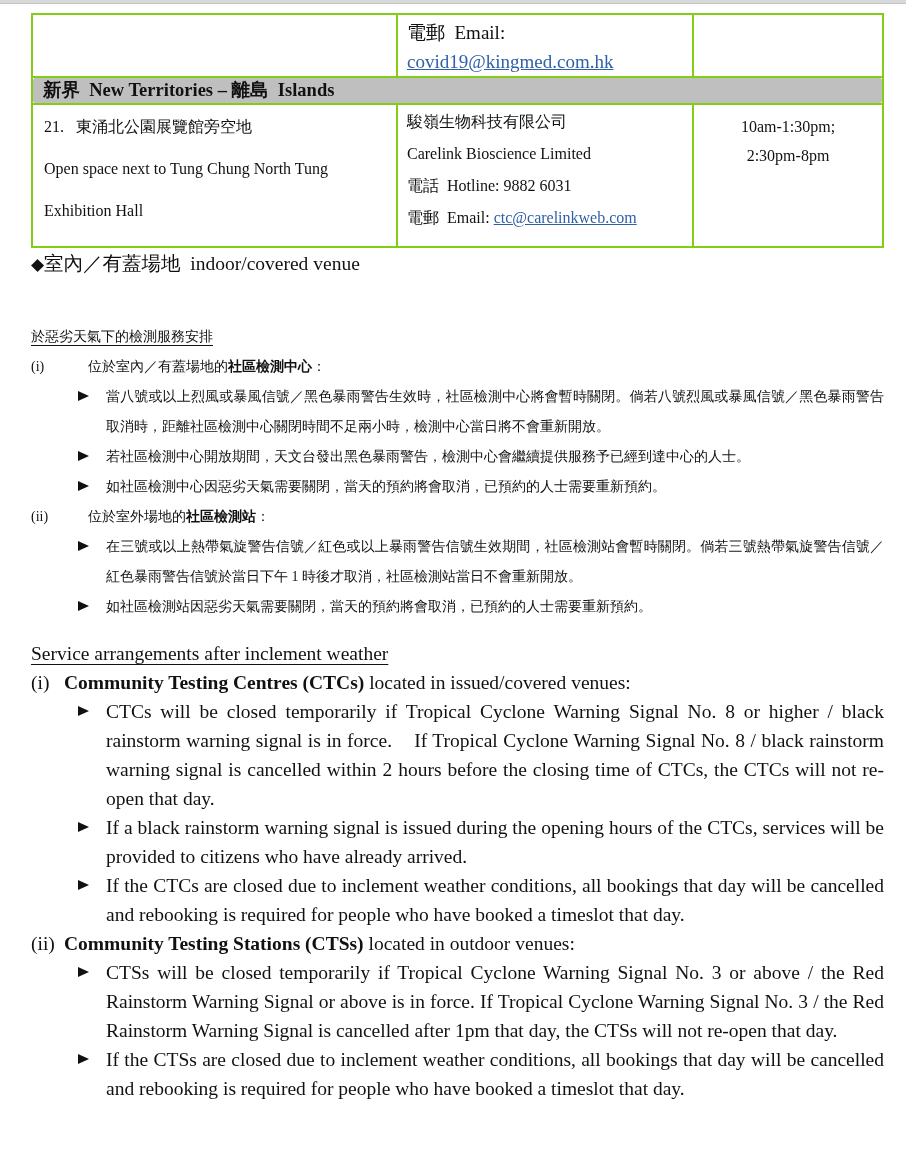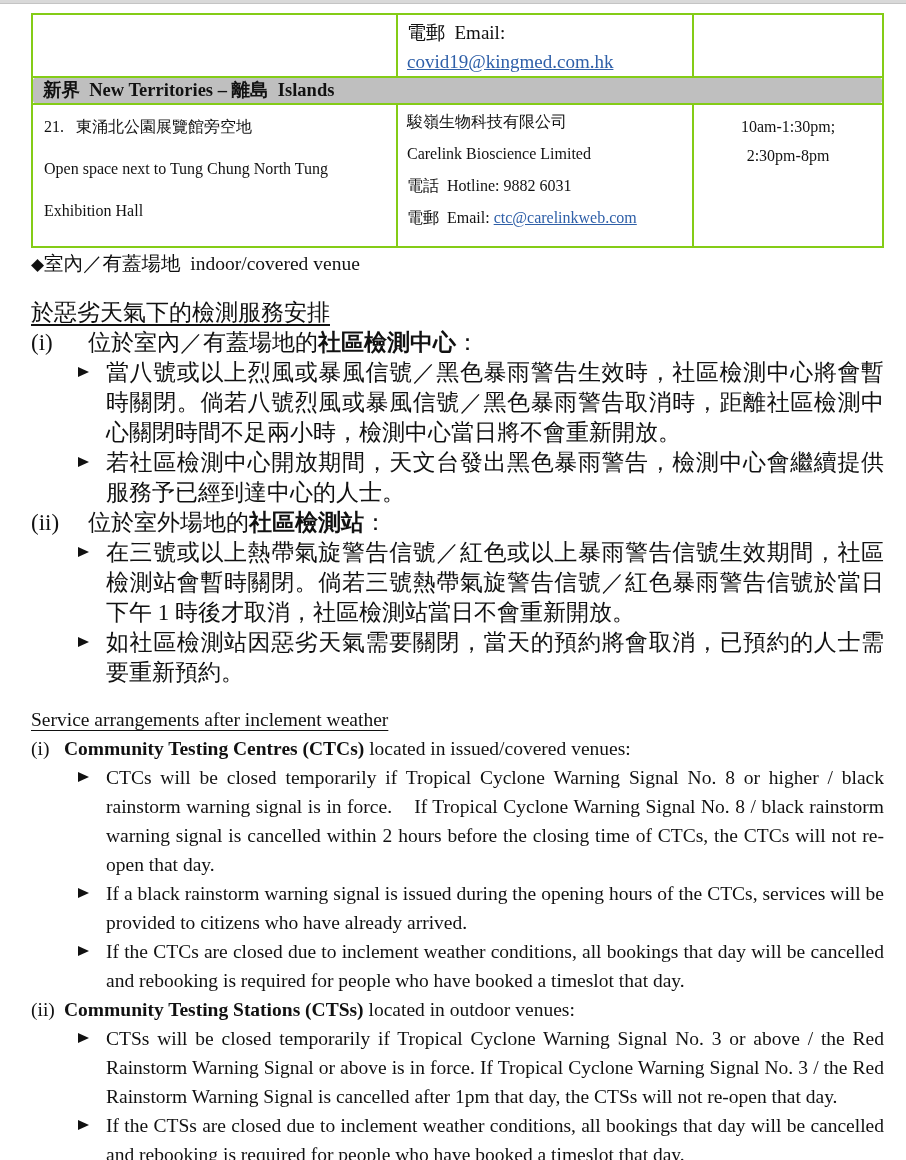--- a/index.html
+++ b/index.html
@@ -21,21 +21,21 @@
   .c-provider { padding:1px 8px 12px 9px; line-height:32px; }
   .c-hours { padding:7px 4px 12px 4px; line-height:29px; text-align:center; }
   .venue-num { margin-right:12px; }
   a.doc-link { color:#2e5fa8; text-decoration:underline; cursor:pointer; }
 
   
   .legend { margin-top:5px; font-size:19.5px; line-height:22px; }
   .diamond { font-family:"DejaVu Sans","Liberation Sans",sans-serif; font-size:17px; }
 
   
-  .zh-block { margin-top:23px; font-size:23px; line-height:30px; }
+  .zh-block { margin-top:47px; font-size:14px; line-height:30px; }
   .en-block { margin-top:17px; font-size:19.5px; line-height:29px; }
   .sec-heading { text-decoration:underline; text-underline-offset:4px; }
   .list-item { display:grid; }
   .zh-block .list-item { grid-template-columns:57px 1fr; }
   .en-block .list-item { grid-template-columns:33px 1fr; }
   .bullet { display:grid; grid-template-columns:28px 1fr; padding-left:47px; }
   .tri { display:block; width:0; height:0; margin-top:9px;
     border-left:11px solid #111; border-top:5.5px solid transparent;
     border-bottom:5.5px solid transparent; }
   .jtext { text-align:justify; }
@@ -106,20 +106,26 @@
           <i class="tri"></i>
         </span>
       <div class="jtext">當八號或以上烈風或暴風信號／黑色暴雨警告生效時，社區檢測中心將會暫時關閉。倘若八號烈風或暴風信號／黑色暴雨警告取消時，距離社區檢測中心關閉時間不足兩小時，檢測中心當日將不會重新開放。</div>
     </div>
     <div class="bullet">
       <span>
           <i class="tri"></i>
         </span>
       <div class="jtext">若社區檢測中心開放期間，天文台發出黑色暴雨警告，檢測中心會繼續提供服務予已經到達中心的人士。</div>
     </div>
+    <div class="bullet">
+      <span>
+          <i class="tri"></i>
+        </span>
+      <div class="jtext">如社區檢測中心因惡劣天氣需要關閉，當天的預約將會取消，已預約的人士需要重新預約。</div>
+    </div>
 
     <div class="list-item">
       <span>(ii)</span>
       <span><span>位於室外場地的</span><b>社區檢測站</b><span>：</span></span>
     </div>
     <div class="bullet">
       <span>
           <i class="tri"></i>
         </span>
       <div class="jtext">在三號或以上熱帶氣旋警告信號／紅色或以上暴雨警告信號生效期間，社區檢測站會暫時關閉。倘若三號熱帶氣旋警告信號／紅色暴雨警告信號於當日下午 1 時後才取消，社區檢測站當日不會重新開放。</div>

